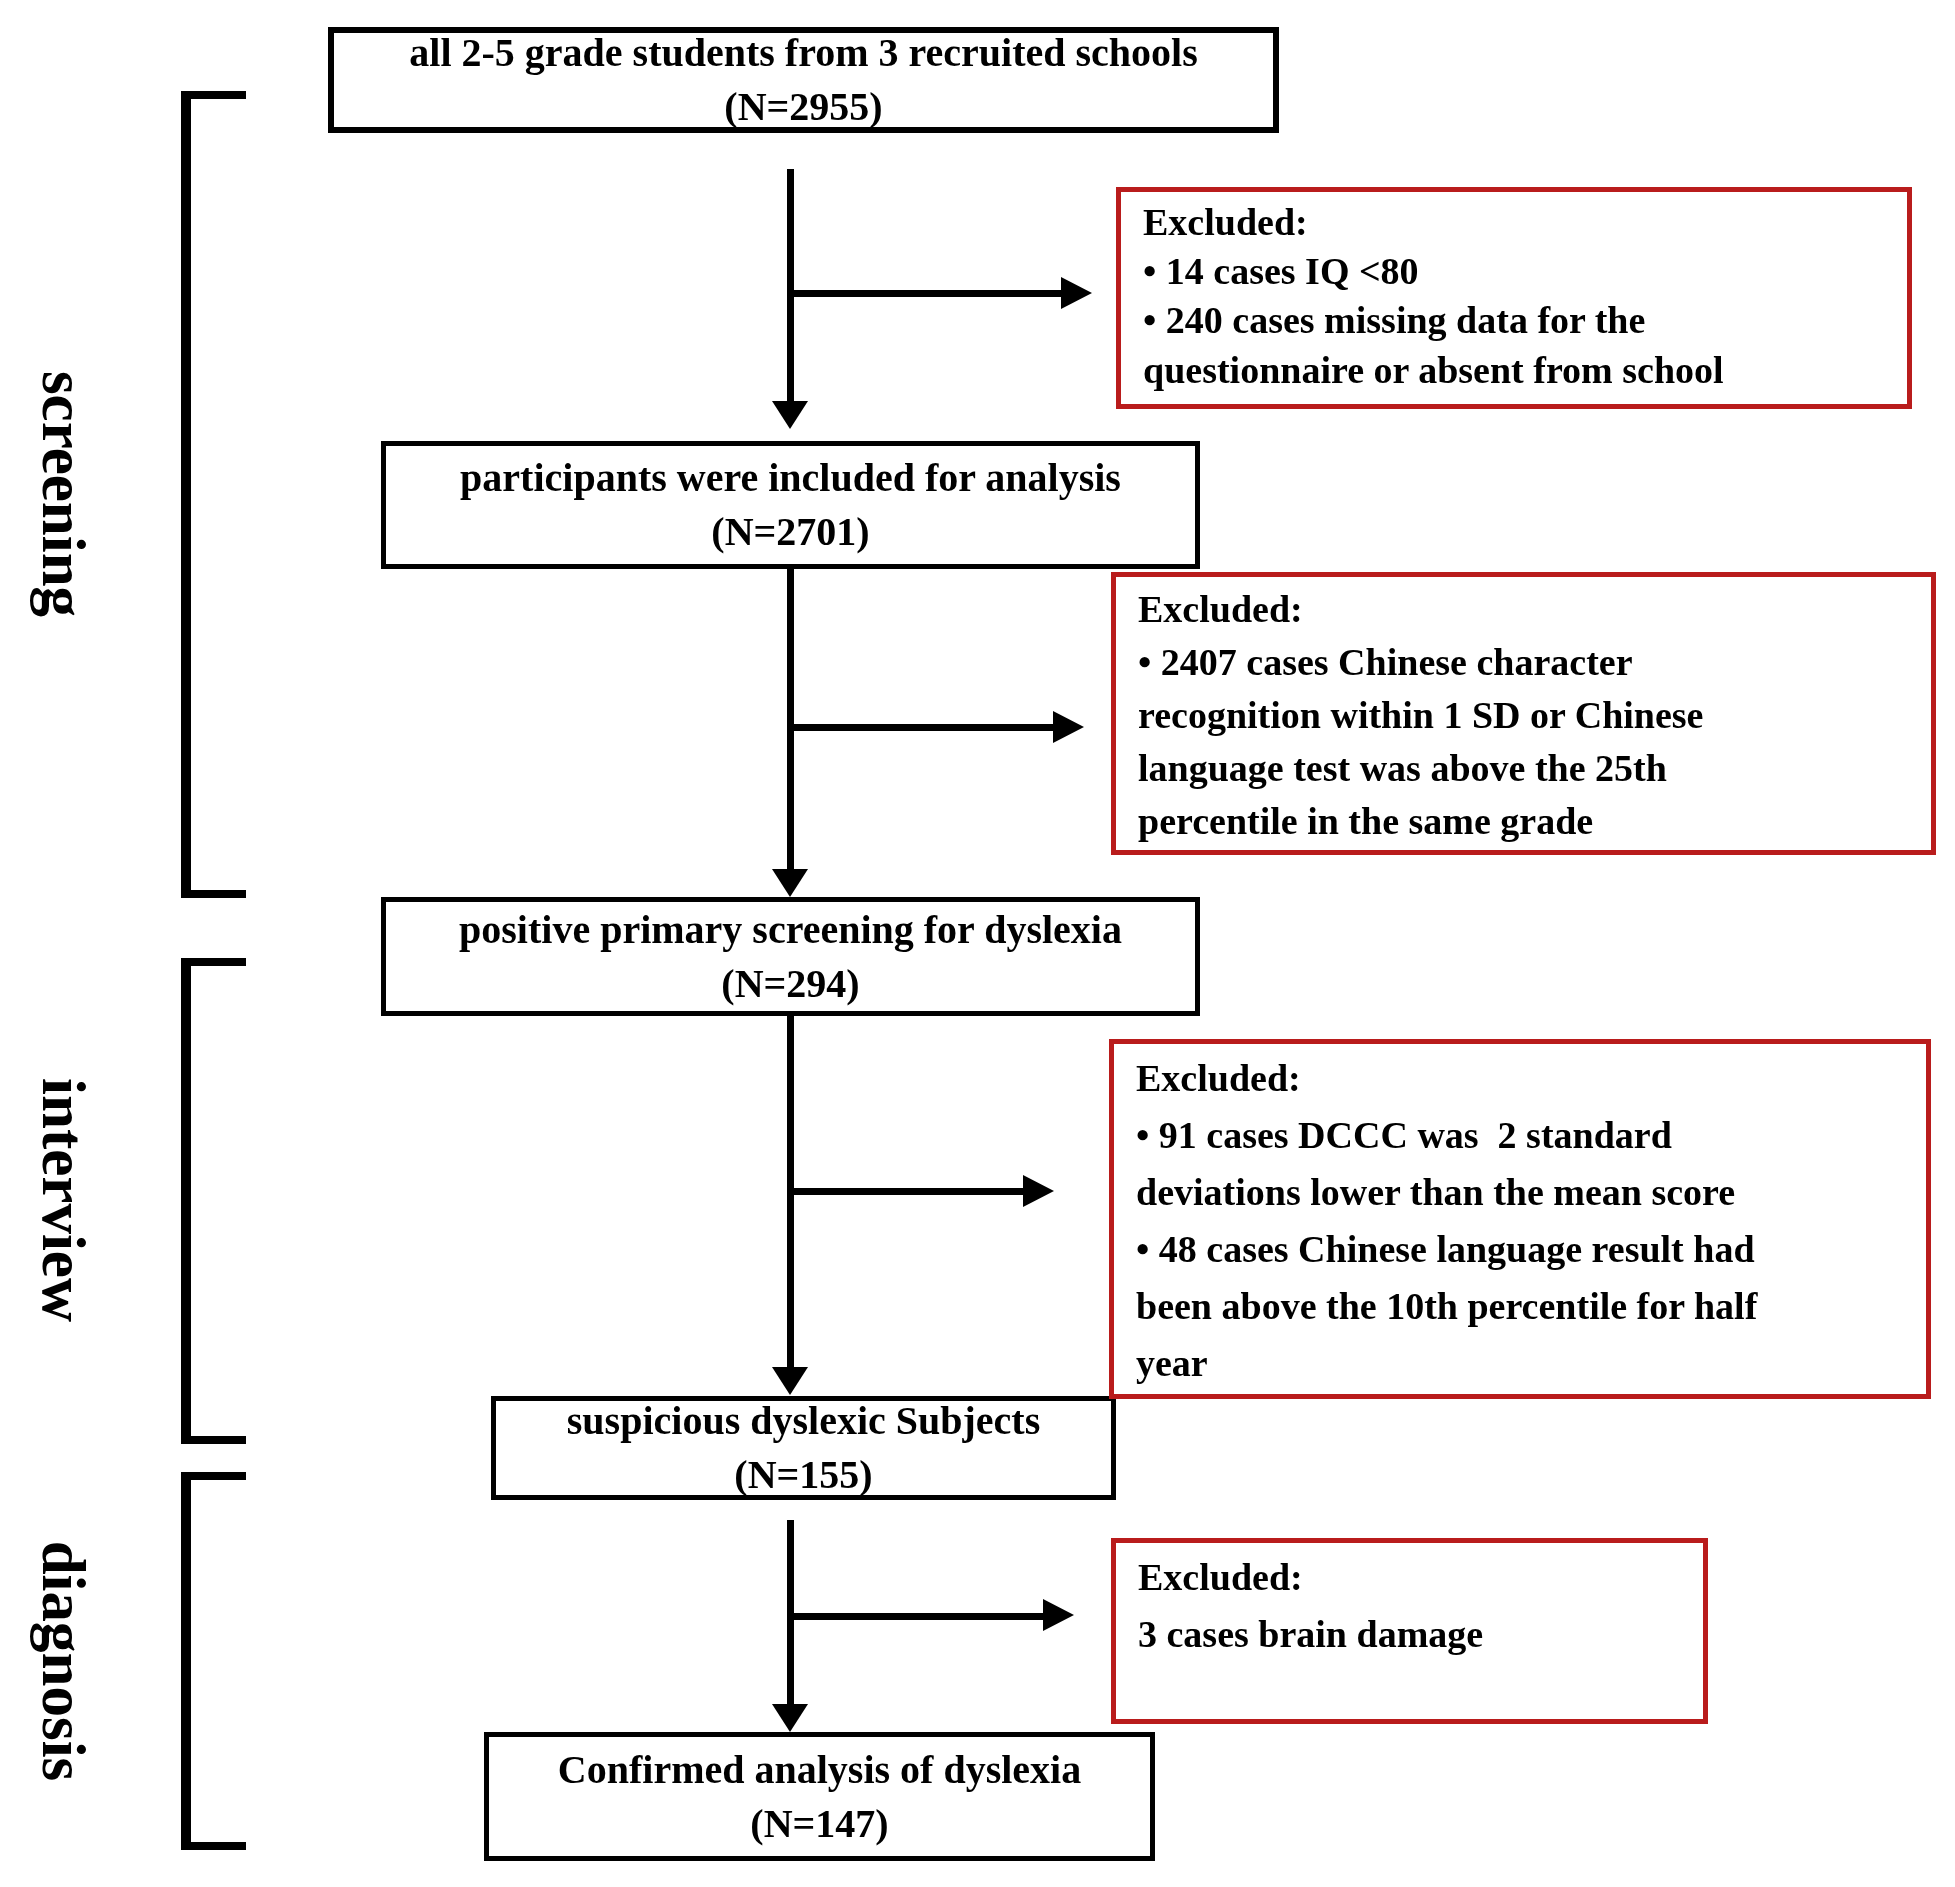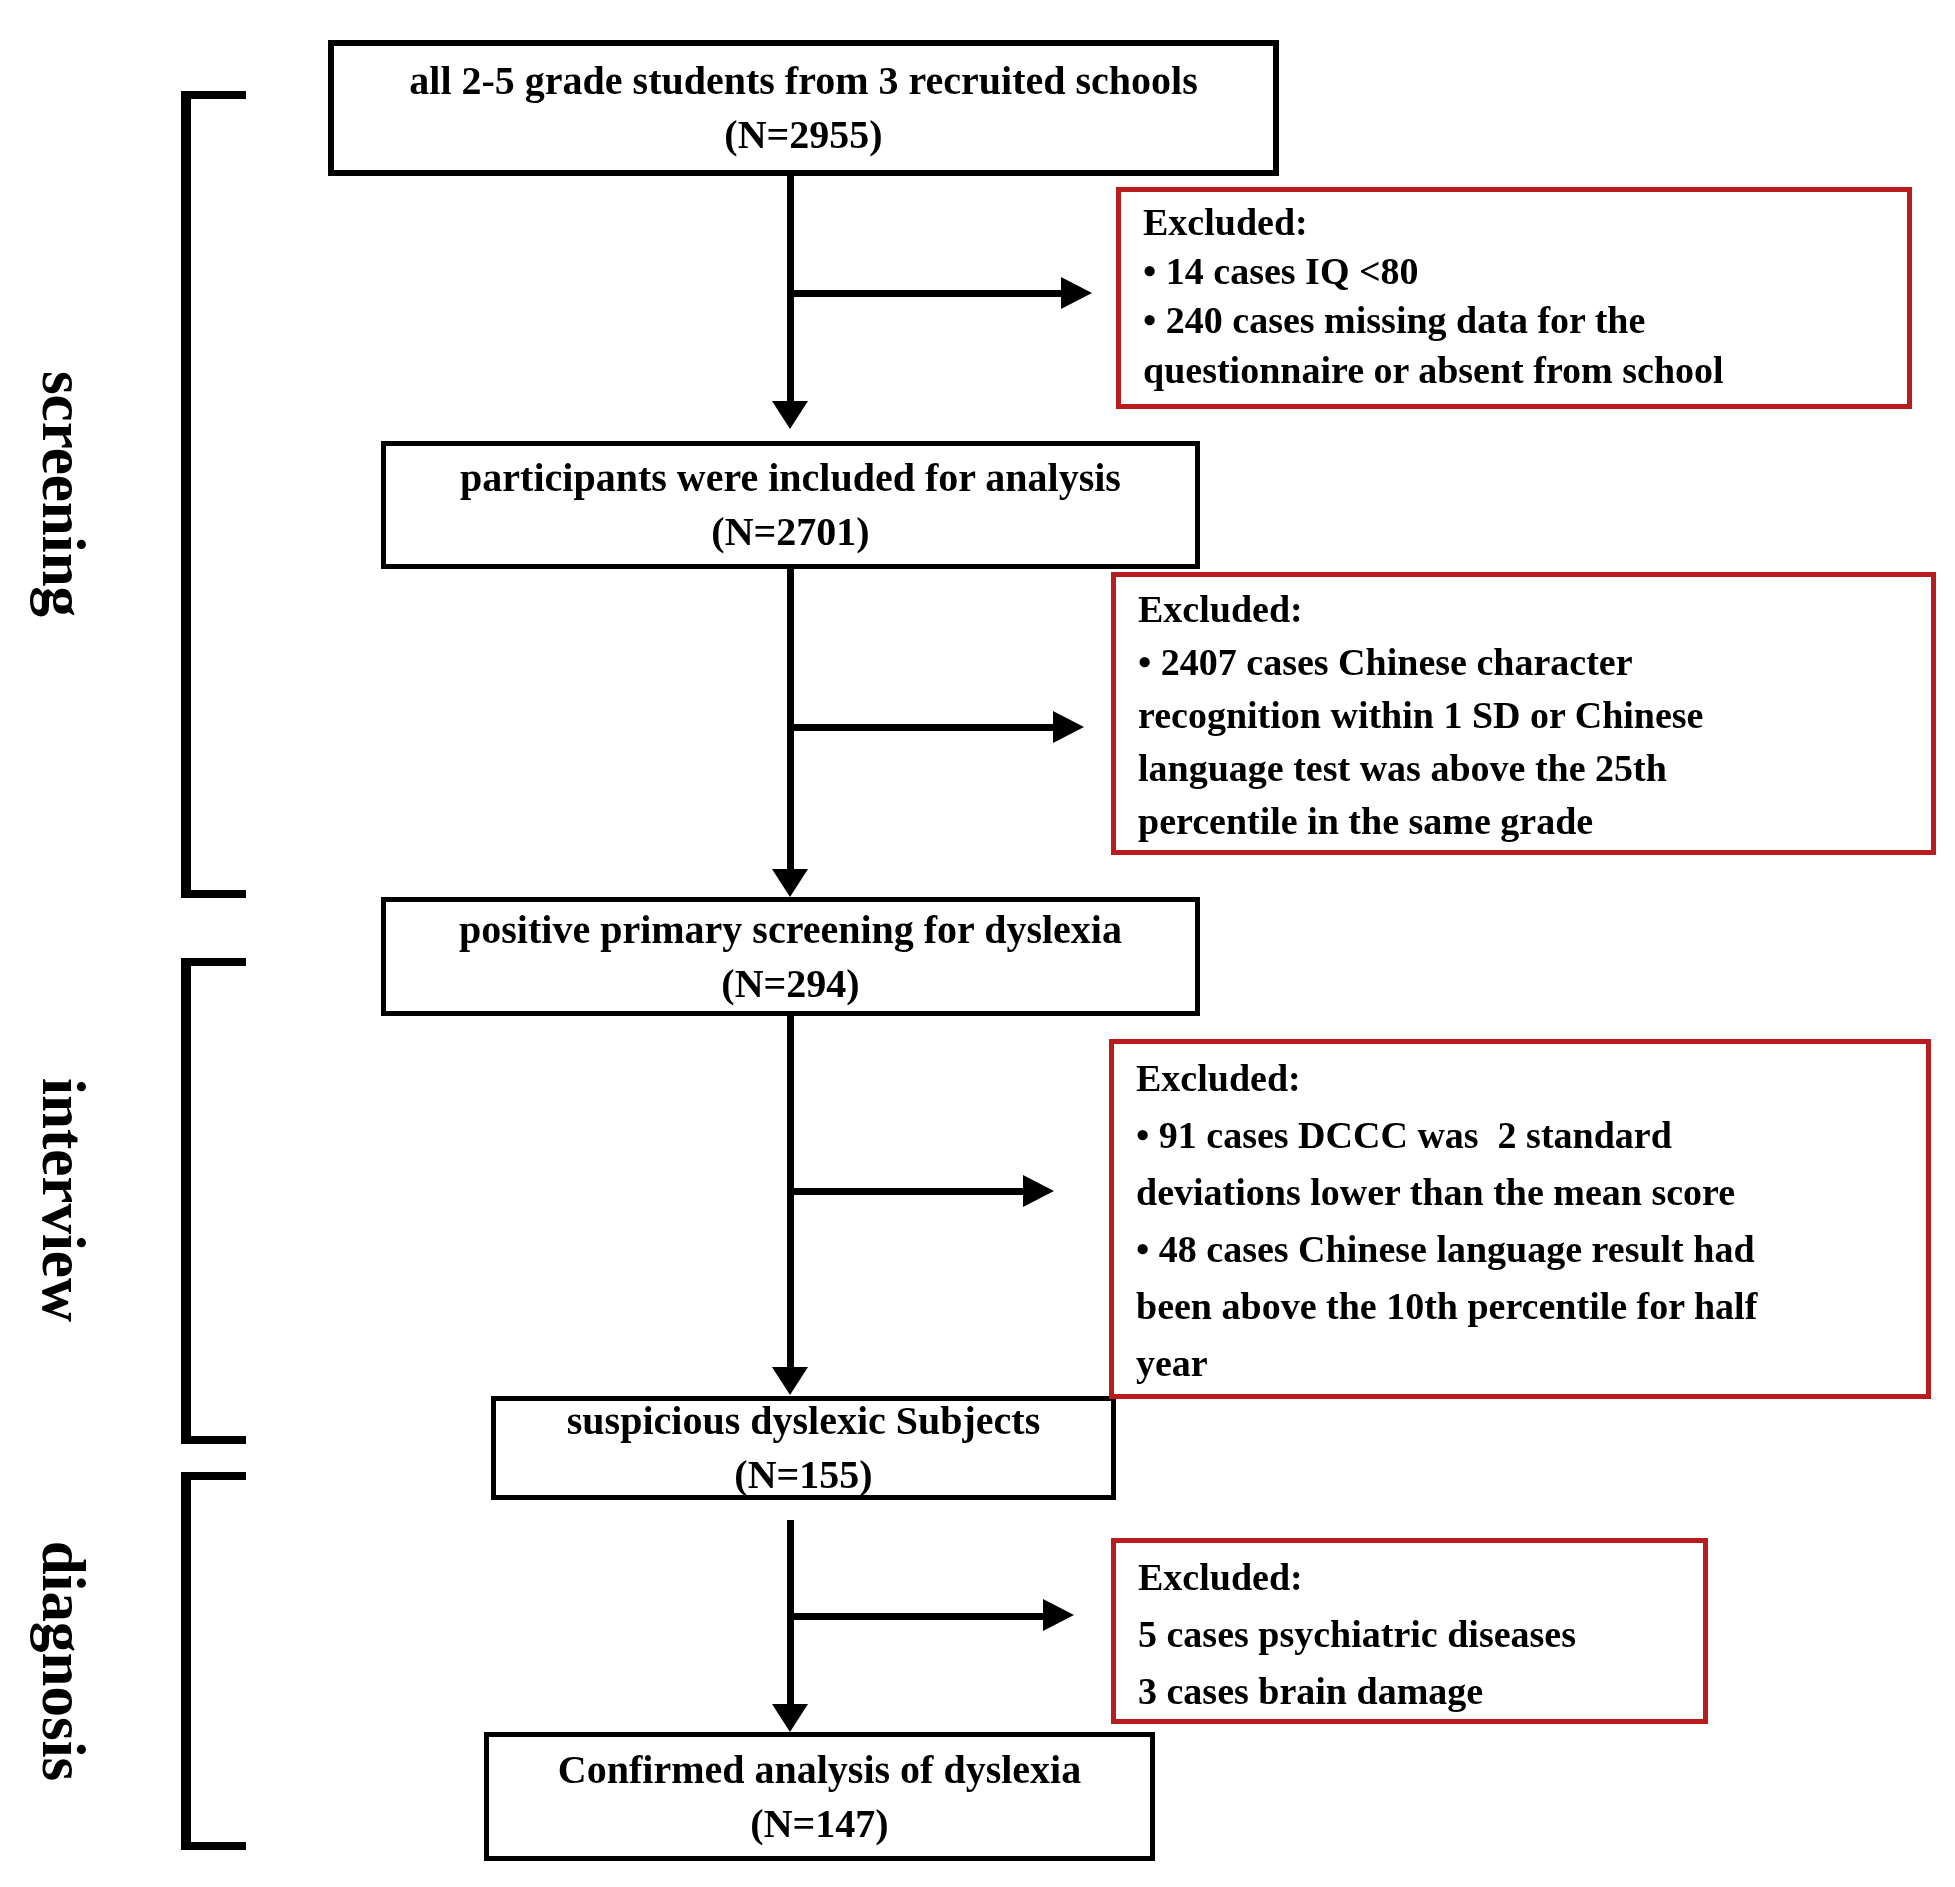--- a/index.html
+++ b/index.html
@@ -101,21 +101,21 @@
 
   <div class="hline" style="left:791px;top:724px;width:262px;"></div>
   <div class="head-right" style="left:1053px;top:711px;"></div>
 
   <div class="hline" style="left:791px;top:1188px;width:232px;"></div>
   <div class="head-right" style="left:1023px;top:1175px;"></div>
 
   <div class="hline" style="left:791px;top:1613px;width:252px;"></div>
   <div class="head-right" style="left:1043px;top:1599px;"></div>
 
-  <div class="fbox" style="left:328px;top:40px;width:951px;height:136px;border-width:6.6px;text-align:center;">
+  <div class="fbox" style="left:328px;top:27px;width:951px;height:106px;border-width:6.6px;text-align:center;">
     <div class="line">all 2-5 grade students from 3 recruited schools</div>
     <div class="line">(N=2955)</div>
   </div>
 
   <div class="fbox" style="left:381px;top:429px;width:819px;height:128px;margin-top:12px;">
     <div class="line">participants were included for analysis</div>
     <div class="line">(N=2701)</div>
   </div>
 
   <div class="fbox" style="left:381px;top:897px;width:819px;height:119px;font-family:Liberation Serif, serif;">
@@ -152,18 +152,17 @@
     <div class="line">Excluded:</div>
     <div class="line">• 91 cases DCCC was  2 standard</div>
     <div class="line">deviations lower than the mean score</div>
     <div class="line">• 48 cases Chinese language result had</div>
     <div class="line">been above the 10th percentile for half</div>
     <div class="line">year</div>
   </div>
 
   <div class="ebox lh150" style="left:1111px;top:1538px;width:597px;height:186px;">
     <div class="line">Excluded:</div>
-    <div class="line">5 cases psychiatric diseases</div>
     <div class="line">3 cases brain damage</div>
   </div>
 
 </div>
 
 
 </body></html>

